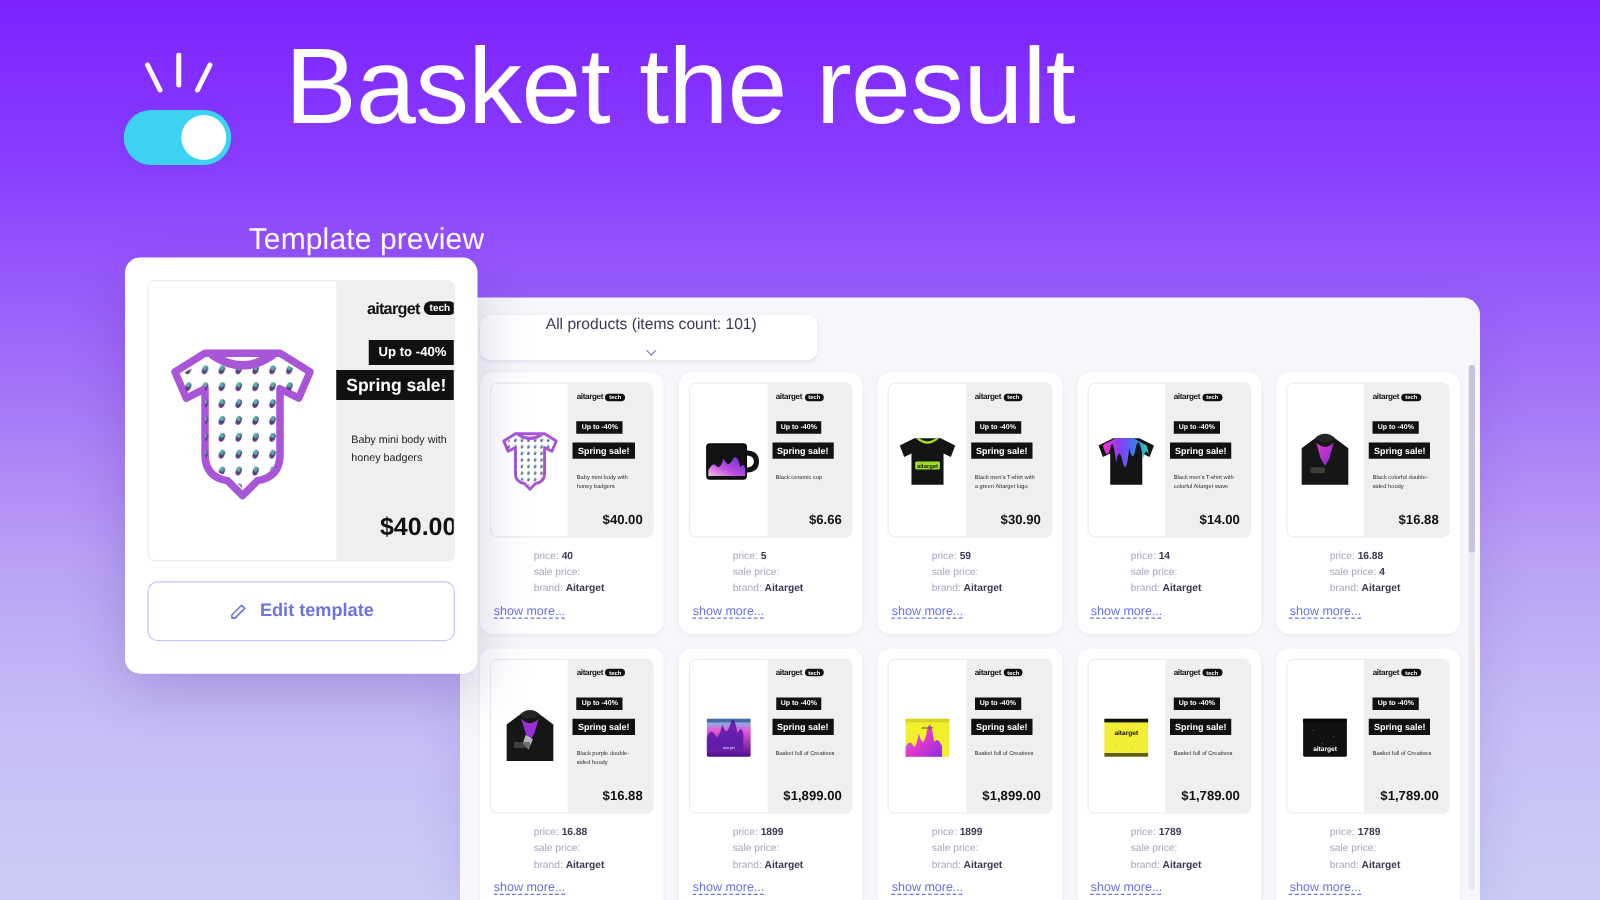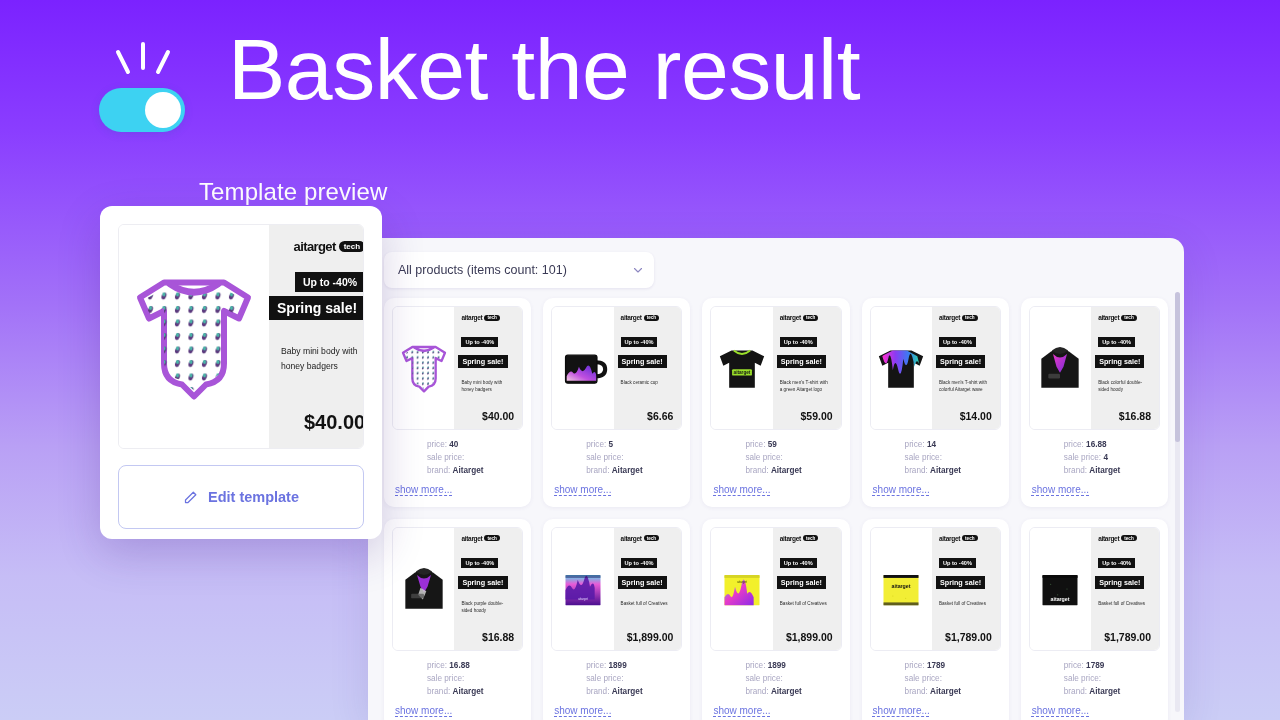--- a/index.html
+++ b/index.html
@@ -65,20 +65,21 @@
 
   
   .filter-row { padding: 14px 16px 10px 16px; }
   .select {
     width: 270px; height: 36px;
     background: #ffffff;
     border-radius: 8px;
     display: flex; align-items: center;
     padding: 0 10px 0 14px;
     box-shadow: 0 1px 3px rgba(70,50,140,.10);
+    flex-direction: column;
   }
   .select-text { flex: 1; font-size: 12.5px; color: #3A3A55; }
   .chev { width: 12px; height: 12px; color: #8C86C0; }
 
   
   .grid {
     display: grid;
     grid-template-columns: repeat(5, 1fr);
     gap: 12px;
     padding: 0 16px 16px 16px;
@@ -194,21 +195,21 @@
   .big-badge.b2 { font-size: 14px; margin-left: -12px; }
   .big-desc {
     margin-top: 20px; font-size: 8.6px; line-height: 1.75; color: #222;
   }
   .big-price {
     margin-top: auto; font-size: 20px; font-weight: 700; color: #111;
     text-align: right;
   }
   .edit-btn {
     margin-top: 16px;
-    height: 64px;
+    height: 48px;
     border: 1px solid #C3C8F2;
     border-radius: 8px;
     background: #ffffff;
     display: flex; align-items: center; justify-content: center; gap: 10px;
     cursor: pointer;
     font-size: 14.5px; font-weight: 700; color: #6B73E0;
   }
   .pencil { width: 15px; height: 15px; color: #6B73E0; }
 
   
@@ -340,21 +341,21 @@
       <div class="creative-side">
         <div class="logo">
           <span>aitarget</span>
           <span class="tech">tech</span>
         </div>
         <div class="badges">
           <div><span class="badge b1">Up to -40%</span></div>
           <div><span class="badge b2">Spring sale!</span></div>
         </div>
         <div class="cdesc">Black men's T-shirt with a green Aitarget logo</div>
-        <div class="cprice">$59.00</div>
+        <div class="cprice">$30.90</div>
       </div>
     </div>
     <div class="meta">
       <div class="meta-line">
         <span>price:</span> <b>59</b>
       </div>
       <div class="meta-line">
         <span>sale price:</span> <b></b>
       </div>
       <div class="meta-line">

